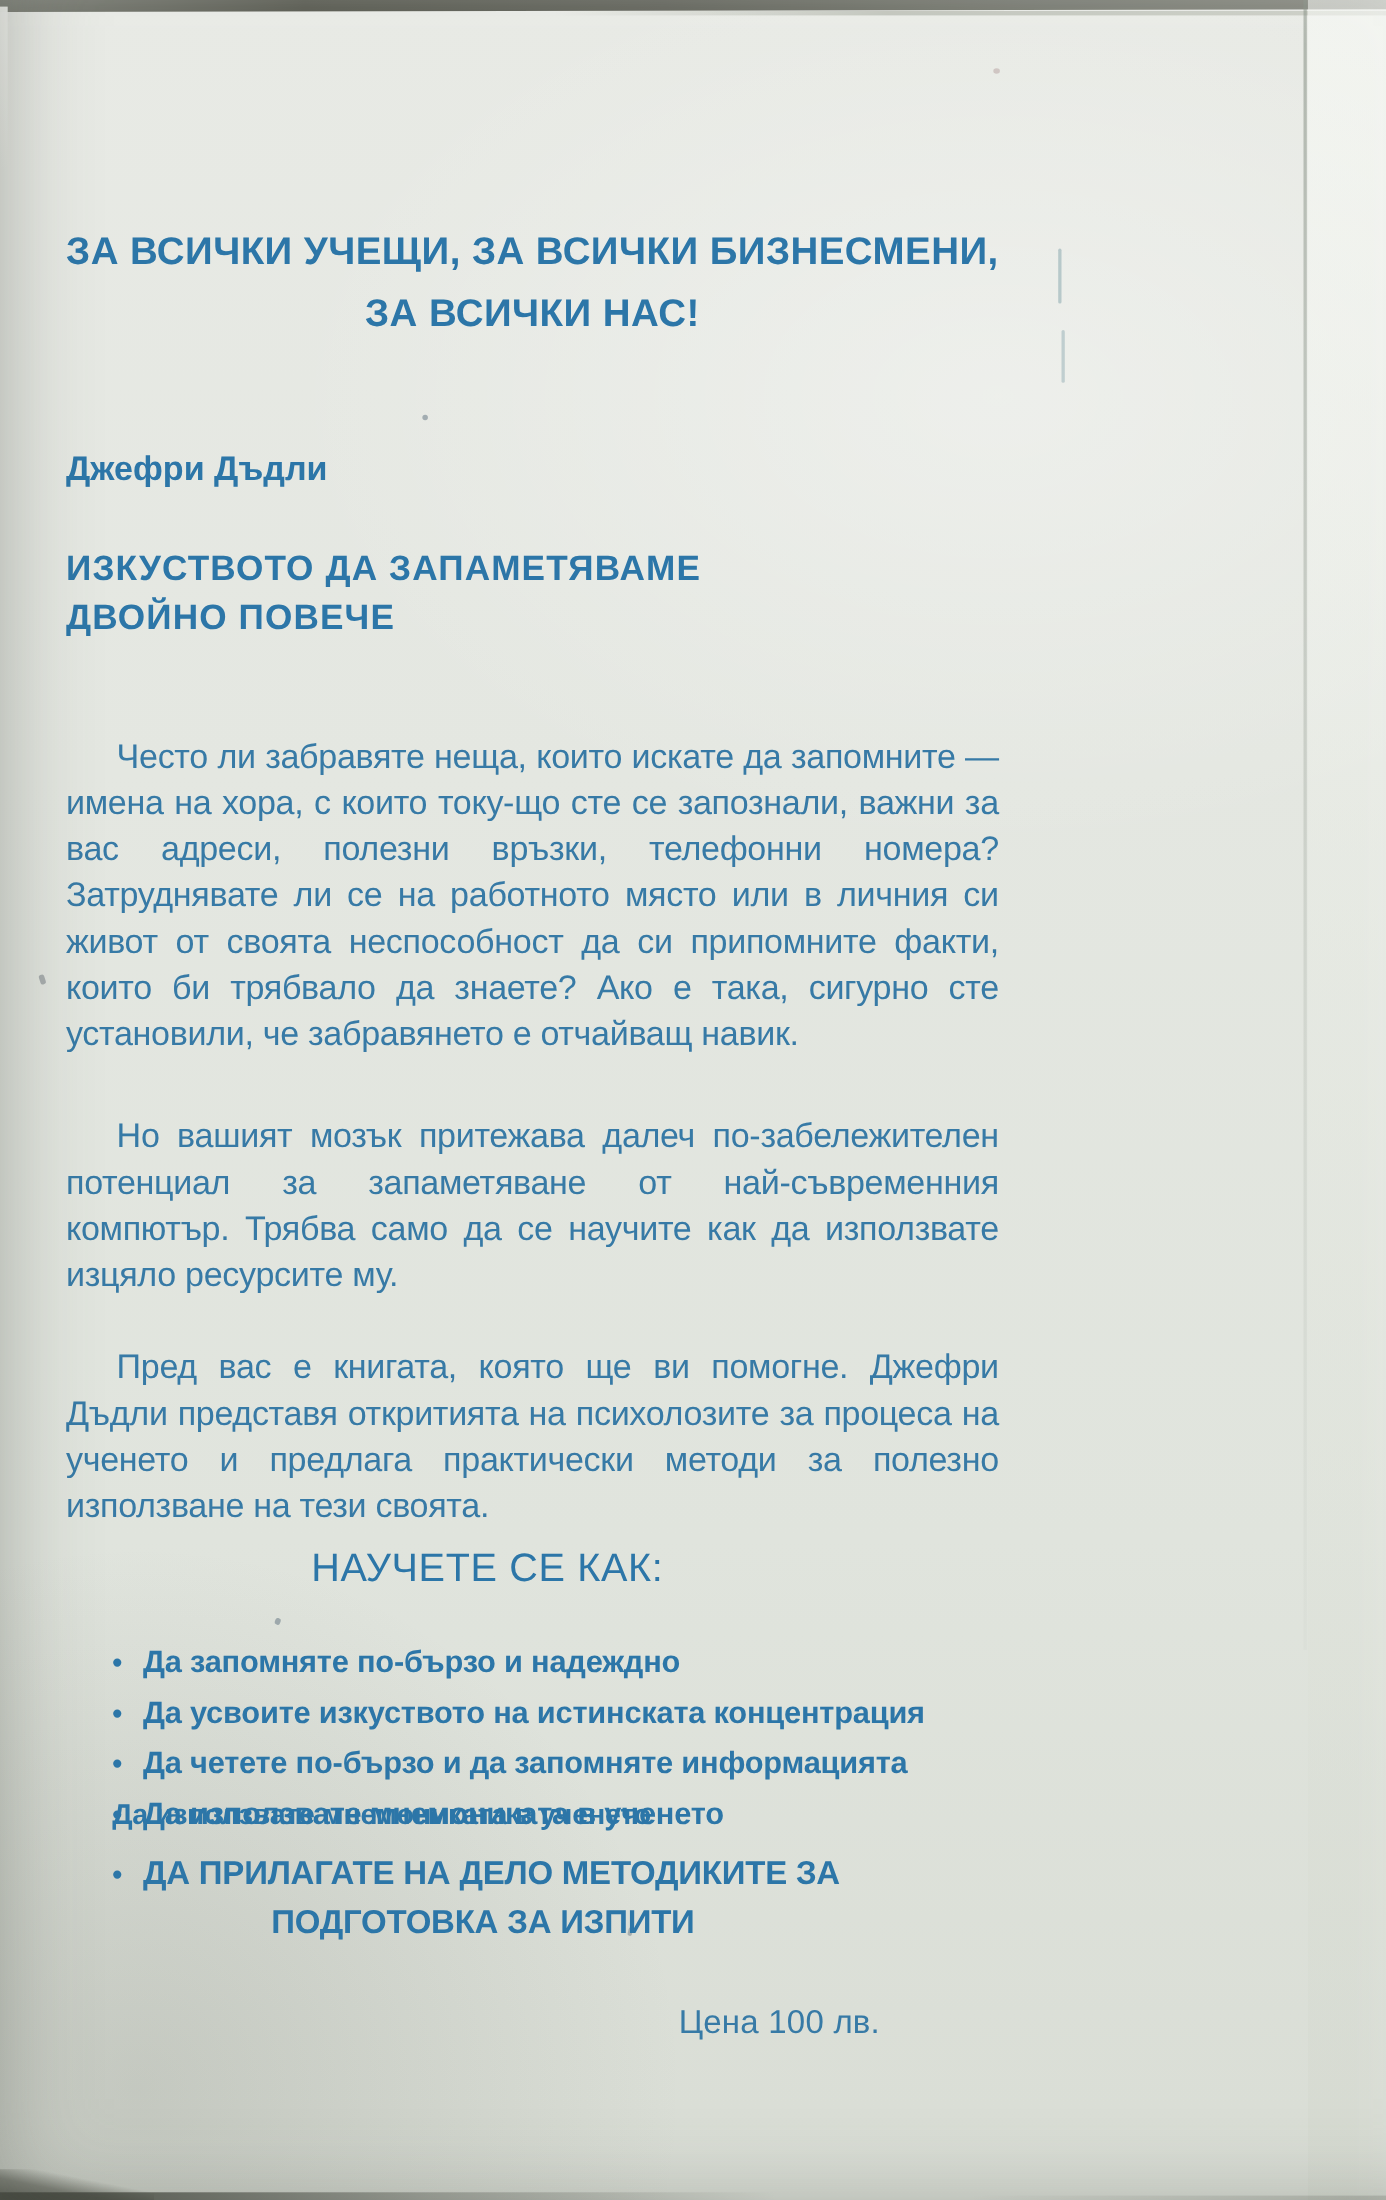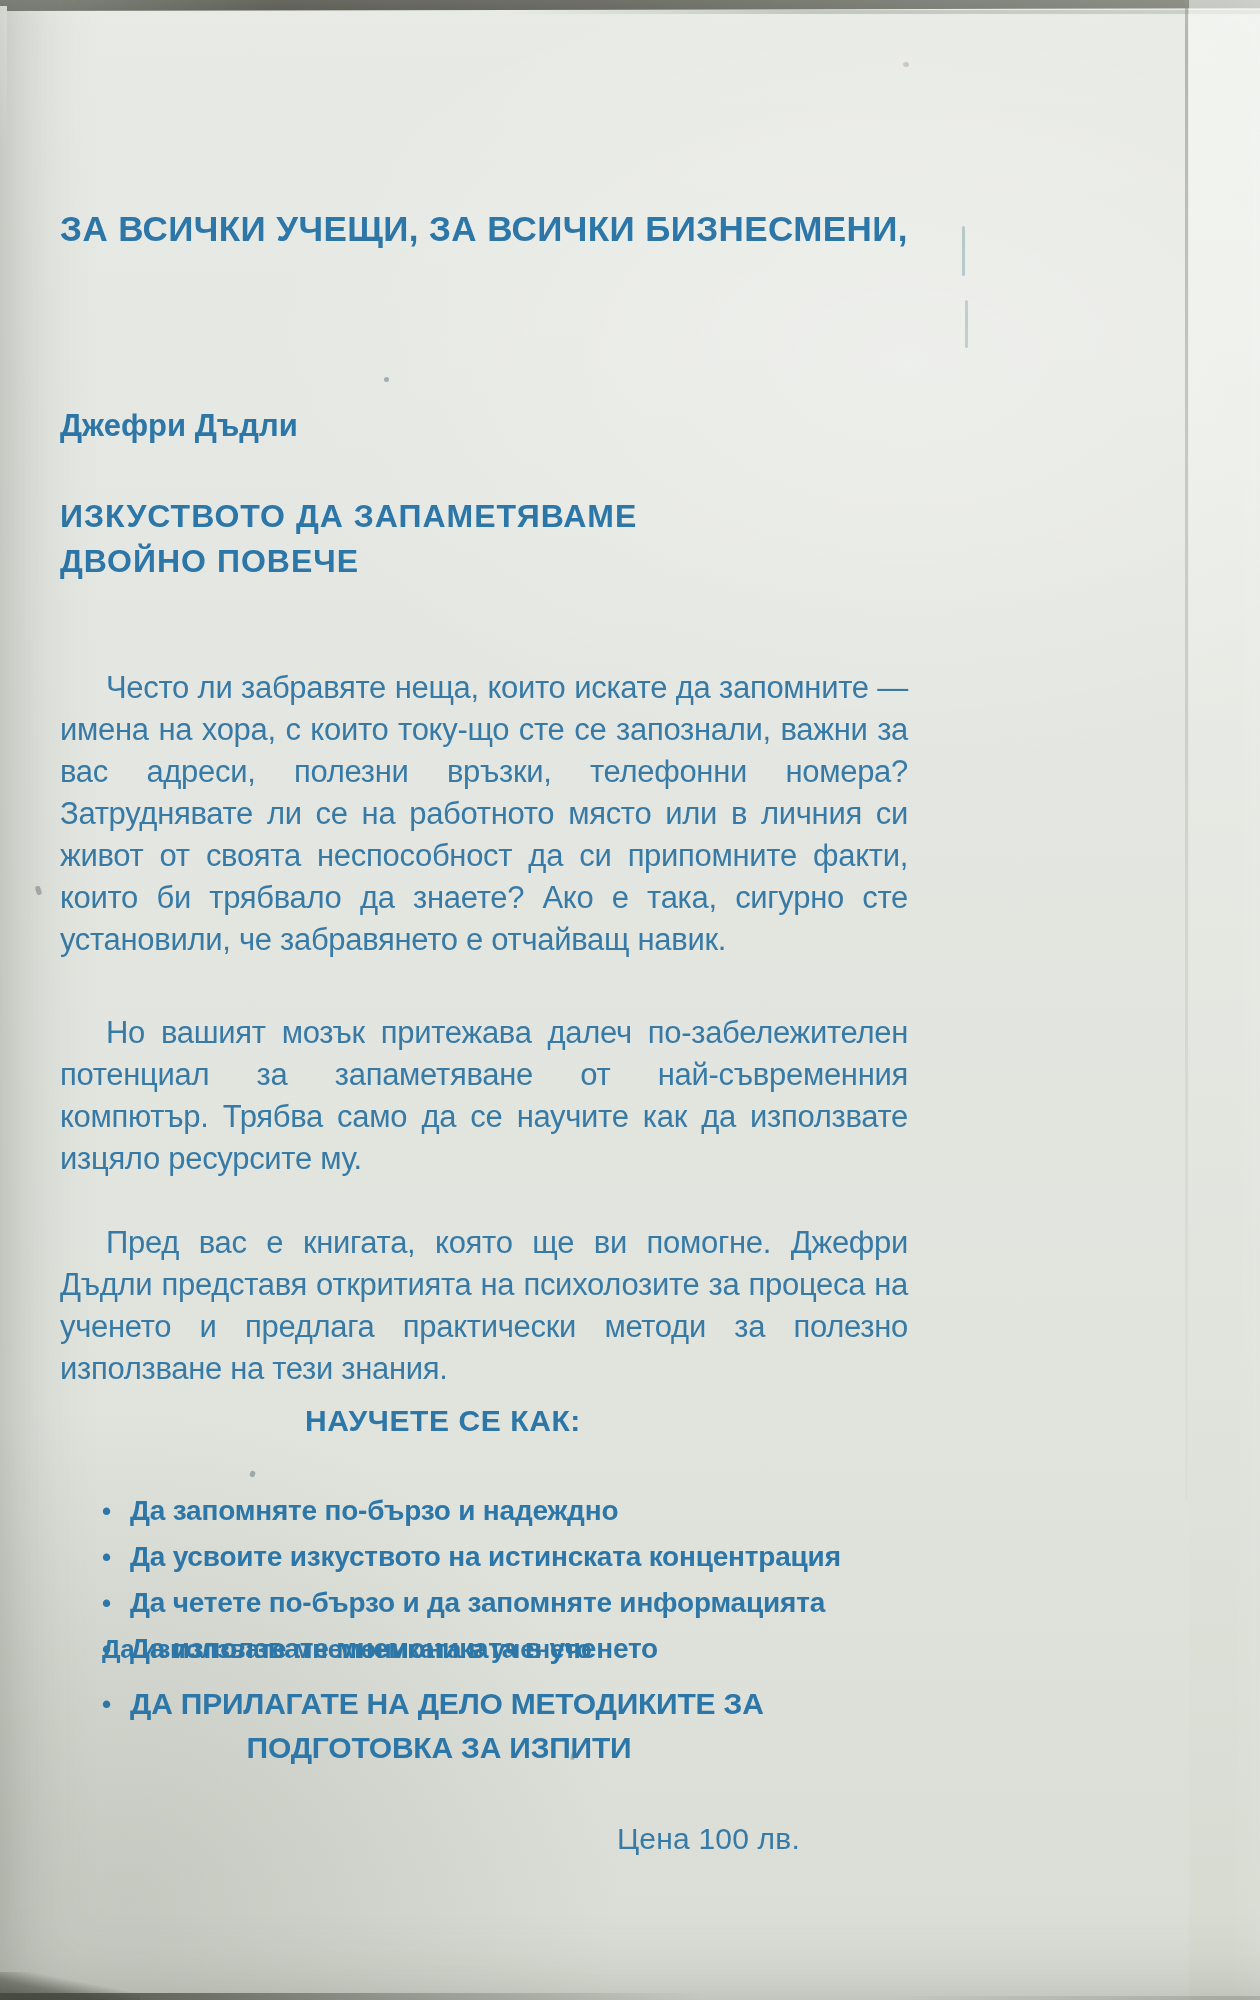--- a/index.html
+++ b/index.html
@@ -54,21 +54,21 @@
   .author{position:absolute;top:408px;left:0;width:100%;text-align:left;
     color:var(--ink-bold);font-weight:bold;font-size:31px;}
   .title{position:absolute;top:494px;left:0;width:100%;text-align:left;
     color:var(--ink-bold);font-weight:bold;font-size:32px;line-height:45px;letter-spacing:1px;white-space:nowrap;}
   .para{position:absolute;left:0;width:100%;color:var(--ink);
     font-size:31px;line-height:42px;text-align:justify;text-indent:46px;letter-spacing:-0.3px;}
   .p1{top:636px;}
   .p2{top:981px;}
   .p3{top:1191px;}
   .list-heading{position:absolute;top:1404px;left:0;width:100%;box-sizing:border-box;padding-right:82px;
-    text-align:center;color:var(--ink-bold);font-weight:bold;font-size:30px;letter-spacing:0.6px;}
+    text-align:center;color:var(--ink-bold);font-weight:normal;font-size:36px;letter-spacing:0.6px;}
   .benefits{position:absolute;top:1488px;left:0;width:100%;margin:0;padding:0;list-style:none;
     color:var(--ink-bold);font-weight:bold;font-size:28px;}
   .benefits li{position:relative;padding-left:70px;line-height:46px;white-space:nowrap;letter-spacing:-0.2px;}
   .benefits .dot{position:absolute;left:42px;top:0;font-size:26px;}
   .benefits li.final{margin-top:10px;font-size:30px;line-height:44px;white-space:normal;}
   .final-l2{display:block;text-align:center;margin-right:160px;}
   .price{position:absolute;top:1822px;left:0;width:740px;text-align:right;
     color:var(--ink);font-size:30px;letter-spacing:0.2px;}
 </style>
 </head>
@@ -86,32 +86,33 @@
   <div class="speck s1"></div>
   <div class="speck s2"></div>
   <div class="speck s3"></div>
   <div class="speck s4"></div>
   <div class="speck s5"></div>
 
   <div class="content">
 
     <div class="tagline">
       <div>ЗА ВСИЧКИ УЧЕЩИ, ЗА ВСИЧКИ БИЗНЕСМЕНИ,</div>
+      <div>ЗА ВСИЧКИ НАС!</div>
     </div>
 
     <div class="author">Джефри Дъдли</div>
 
     <div class="title">
       <div>ИЗКУСТВОТО ДА ЗАПАМЕТЯВАМЕ</div>
       <div>ДВОЙНО ПОВЕЧЕ</div>
     </div>
 
     <p class="para p1">Често ли забравяте неща, които искате да запомните — имена на хора, с които току-що сте се запознали, важни за вас адреси, полезни връзки, телефонни номера? Затруднявате ли се на работното място или в личния си живот от своята неспособност да си припомните факти, които би трябвало да знаете? Ако е така, сигурно сте установили, че забравянето е отчайващ навик.</p>
     <p class="para p2">Но вашият мозък притежава далеч по-забележителен потенциал за запаметяване от най-съвременния компютър. Трябва само да се научите как да използвате изцяло ресурсите му.</p>
-    <p class="para p3">Пред вас е книгата, която ще ви помогне. Джефри Дъдли представя откритията на психолозите за процеса на ученето и предлага практически методи за полезно използване на тези знания.</p>
+    <p class="para p3">Пред вас е книгата, която ще ви помогне. Джефри Дъдли представя откритията на психолозите за процеса на ученето и предлага практически методи за полезно използване на тези своята.</p>
 
     <div class="list-heading">НАУЧЕТЕ СЕ КАК:</div>
 
     <ul class="benefits">
       <li>
         <span class="dot">•</span>
         <span>Да запомняте по-бързо и надеждно</span>
       </li>
       <li>
         <span class="dot">•</span>

